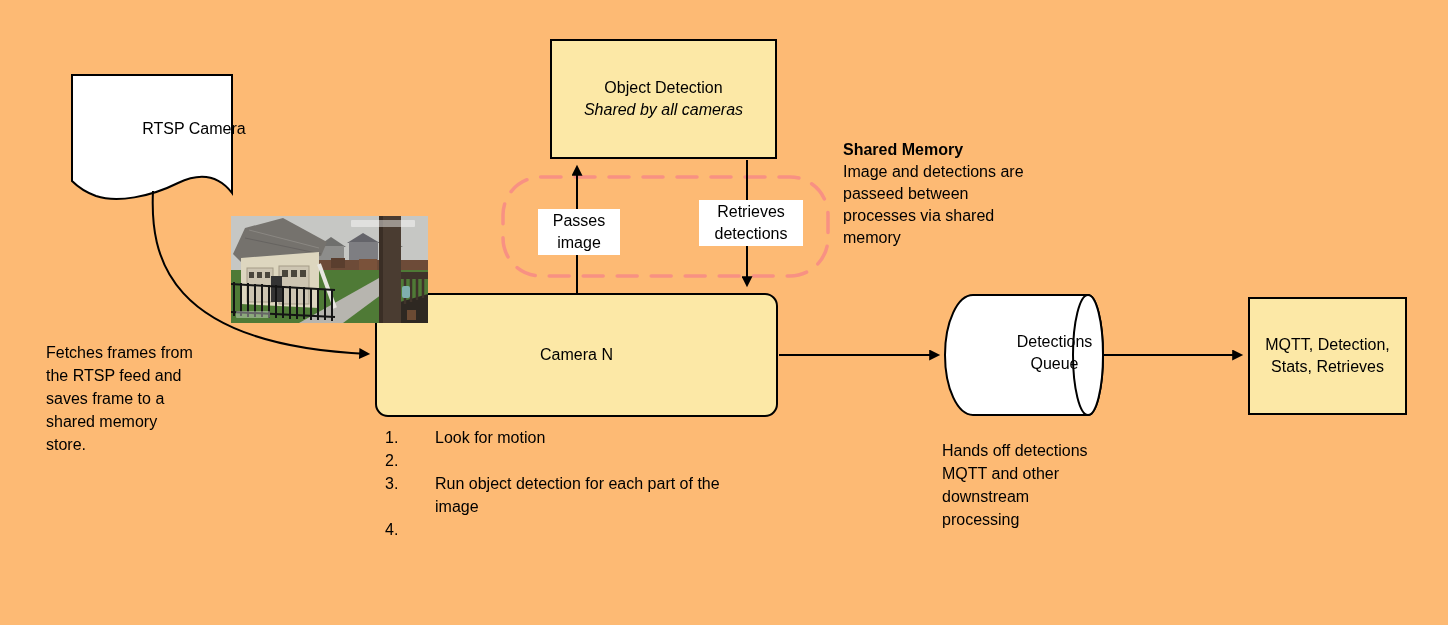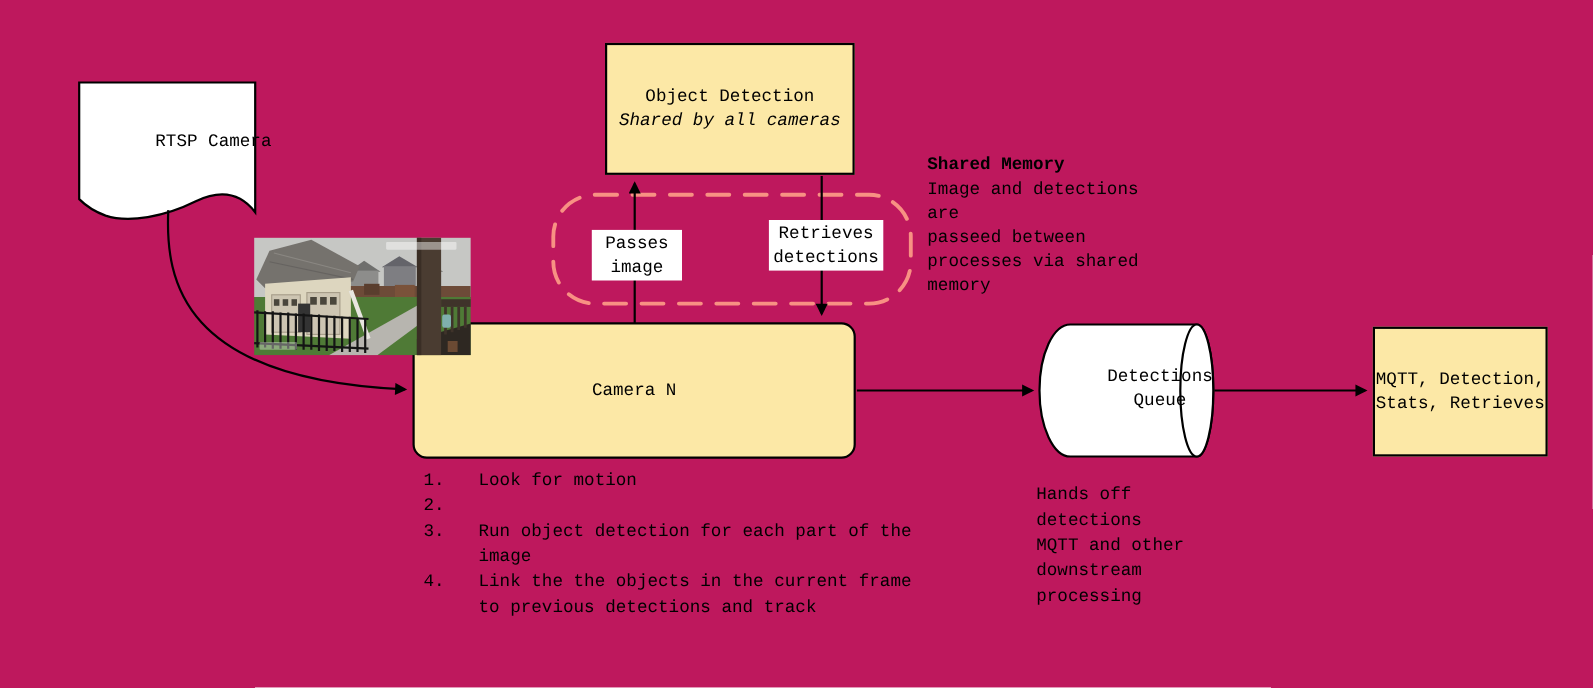--- a/index.html
+++ b/index.html
@@ -1,18 +1,18 @@
 <!DOCTYPE html>
 <html style="--node-fill: #FCE8A6; --node-stroke: #000000; --dash-color: #F89183;"><head>
 <meta charset="utf-8">
 <style>
   html,body{margin:0;padding:0;background:#ffffff;}
   .canvas{
-    position:relative;width:1448px;height:625px;background:#be185d;
-    font-family:Liberation Mono, monospace;color:#000;
+    position:relative;width:1448px;height:625px;background:#fdba74;
+    font-family:Liberation Sans, sans-serif;color:#000;
     overflow:hidden;
   }
   svg{display:block;}
   .scene-svg{position:absolute;left:0;top:0;z-index:0;pointer-events:none;}
 
   .box{
     position:absolute;box-sizing:border-box;z-index:1;
     background:var(--node-fill,#FCE8A6);
     border:2px solid var(--node-stroke,#000);
     display:flex;flex-direction:column;align-items:center;justify-content:center;
@@ -91,20 +91,27 @@
   <div class="edge-label" style="left:538px;top:209px;width:76px;">
     <div>Passes</div>
     <div>image</div>
   </div>
 
   <div class="edge-label" style="left:699px;top:200px;width:98px;">
     <div>Retrieves</div>
     <div>detections</div>
   </div>
 
+  <div class="note" style="left:46px;top:341px;width:185px;">
+    <div>Fetches frames from</div>
+    <div>the RTSP feed and</div>
+    <div>saves frame to a</div>
+    <div>shared memory</div>
+    <div>store.</div>
+  </div>
 
   <div class="note note-sm" style="left:843px;top:139px;width:215px;">
     <div class="title">Shared Memory</div>
     <div>Image and detections are</div>
     <div>passeed between</div>
     <div>processes via shared</div>
     <div>memory</div>
   </div>
 
   <div class="note" style="left:942px;top:439px;width:175px;">
@@ -126,24 +133,20 @@
     </div>
     <div class="step">
       <div class="step-num">3.</div>
       <div>
         <div>Run object detection for each part of the</div>
         <div>image</div>
       </div>
     </div>
     <div class="step">
       <div class="step-num">4.</div>
-      <div>
-        <div>Link the the objects in the current frame</div>
-        <div>to previous detections and track</div>
-      </div>
     </div>
   </div>
 
   <div class="photo" title="backyard-security-camera-snapshot">
     <svg width="197" height="107" viewBox="0 0 197 107">
 
       <rect x="0" y="0" width="197" height="54" fill="#c6c7c4"></rect>
 
       <polygon points="86,31 100,21 115,31" fill="#6f6f6d"></polygon>
       <rect x="88" y="30" width="25" height="18" fill="#8d8d8b"></rect>

